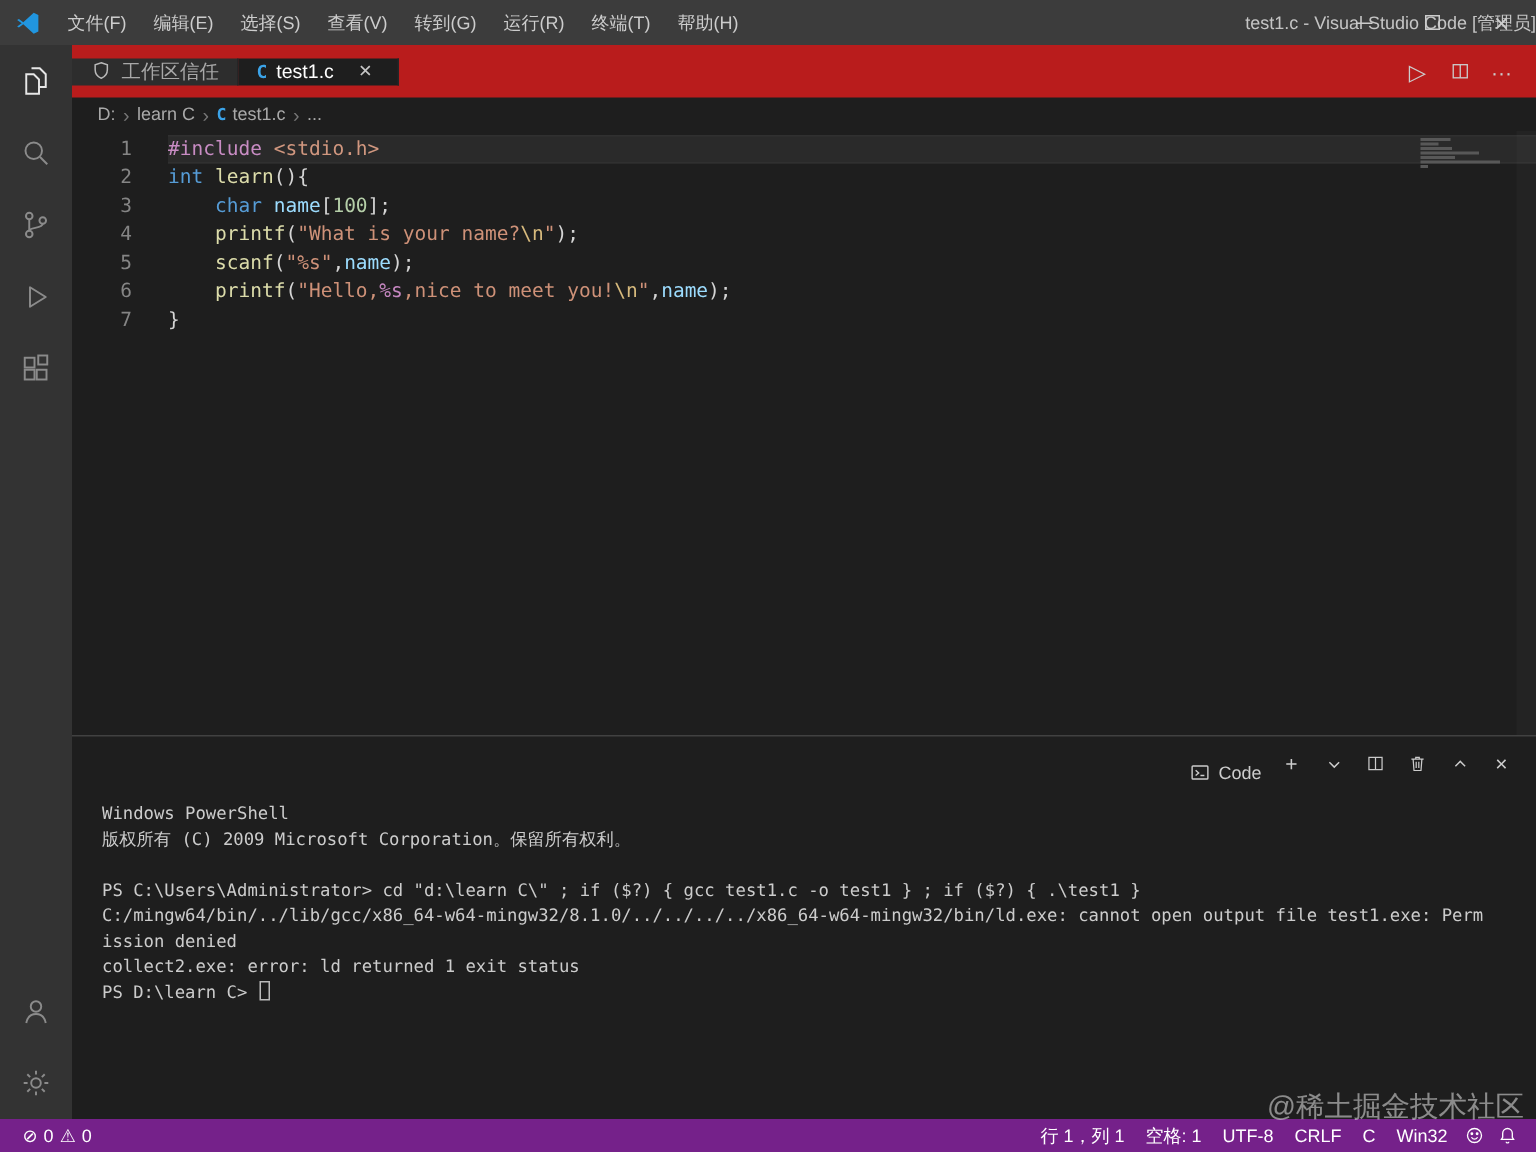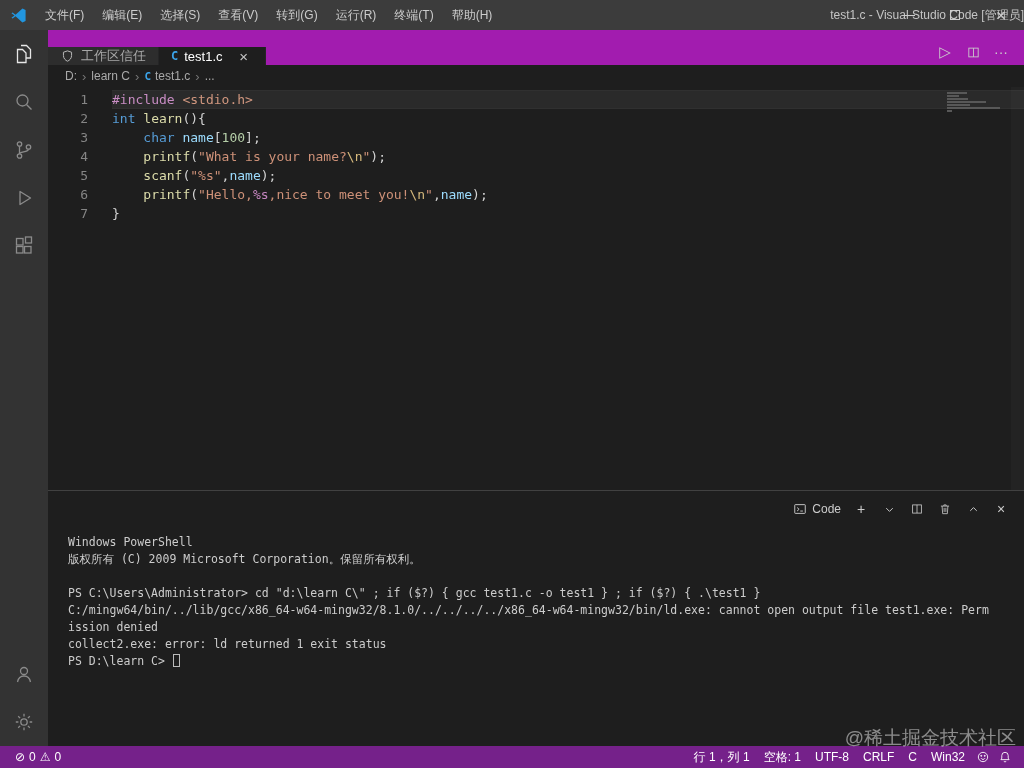--- a/index.html
+++ b/index.html
@@ -23,21 +23,21 @@
   
   .main{flex:1;display:flex;min-height:0}
   .activitybar{width:48px;min-width:48px;background:#333333;display:flex;flex-direction:column;align-items:center}
   .ab-icon{width:48px;height:48px;display:flex;align-items:center;justify-content:center;color:#8b8b8b}
   .ab-icon.active{color:#e7e7e7}
   .ab-spacer{flex:1}
 
   .editor-col{flex:1;display:flex;flex-direction:column;min-width:0;background:#1e1e1e}
 
   
-  .tabbar{height:35px;min-height:35px;background:#a21caf;display:flex;align-items:flex-end}
+  .tabbar{height:35px;min-height:35px;background:#b91c1c;display:flex;align-items:center}
   .tab{display:flex;align-items:center;gap:6px;padding:0 12px;font-size:13px;border-right:1px solid #252526}
   .tab.inactive{background:#2d2d2d;color:#a8a8a8}
   .tab.active{background:#1e1e1e;color:#ffffff}
   .c-icon{color:#3ba3e8;font-weight:bold;font-size:12px;font-family:"DejaVu Sans Mono",monospace}
   .tab-close{margin-left:6px;color:#c5c5c5;font-size:15px;width:18px;height:18px;display:flex;align-items:center;justify-content:center;border-radius:3px}
   .tab-actions{margin-left:auto;display:flex;align-items:center;gap:2px;padding-right:10px;color:#cccccc}
   .icon-btn{min-width:26px;height:26px;display:flex;align-items:center;justify-content:center;color:#cccccc;border-radius:4px;font-size:14px}
   .icon-btn.run{font-size:15px}
 
   
@@ -58,21 +58,21 @@
   .minimap{position:absolute;top:5px;right:16px;width:64px;display:flex;flex-direction:column;gap:1px}
   .mm-line{height:2px;background:#585858;margin-left:3px}
   .editor-scrollbar{position:absolute;top:0;right:0;width:13px;height:100%;background:rgba(121,121,121,0.06)}
 
   
   .panel{height:256px;min-height:256px;border-top:1px solid #414141;display:flex;flex-direction:column;background:#1e1e1e}
   .panel-header{height:36px;min-height:36px;display:flex;align-items:center;padding:0 10px 0 17px}
   .panel-tabs{display:flex;align-items:stretch;height:36px}
   .panel-tab{margin-right:24px;font-size:12px;color:#969696;display:flex;align-items:center;border-bottom:1px solid transparent;letter-spacing:.3px}
   .panel-tab.active{color:#e7e7e7;border-bottom-color:#e7e7e7}
-  .panel-actions{margin-left:auto;display:flex;align-items:center;gap:2px;color:#cccccc}
+  .panel-actions{margin-left:auto;display:flex;align-items:flex-end;gap:2px;color:#cccccc}
   .profile-btn{display:flex;align-items:center;gap:5px;font-size:12px;padding:0 5px;color:#cccccc}
   .terminal{flex:1;padding:7px 10px 0 20px;font-family:"DejaVu Sans Mono","Liberation Mono",monospace;
     font-size:11.5px;line-height:17px;color:#cccccc;white-space:pre;overflow:hidden}
   .term-line{min-height:17px}
   .term-cursor{display:inline-block;width:7px;height:13px;border:1px solid #bbbbbb;vertical-align:-2px;margin-left:1px}
 
   
   .statusbar{height:22px;min-height:22px;background:#75218a;display:flex;align-items:center;
     color:#ffffff;font-size:12px;position:relative}
   .status-left{display:flex;align-items:center;padding-left:8px}

